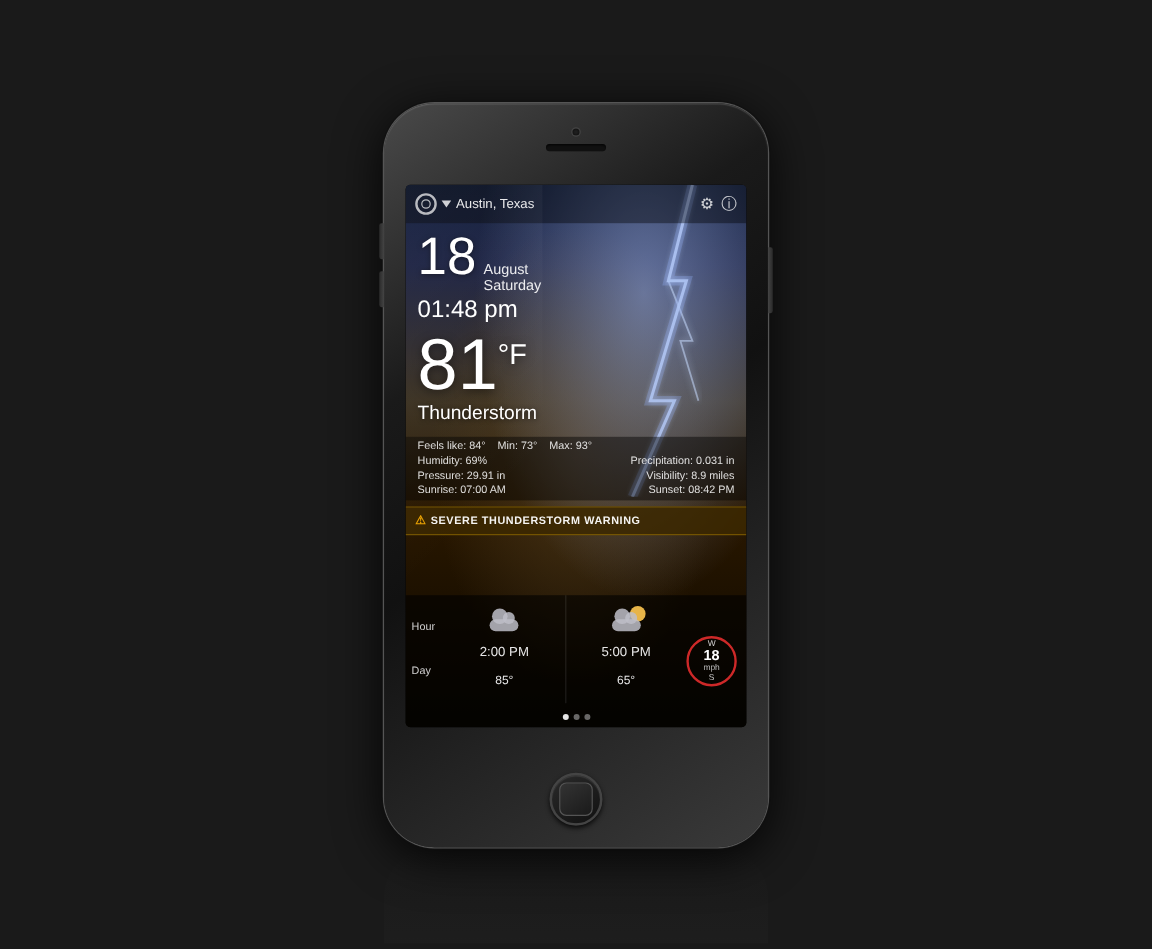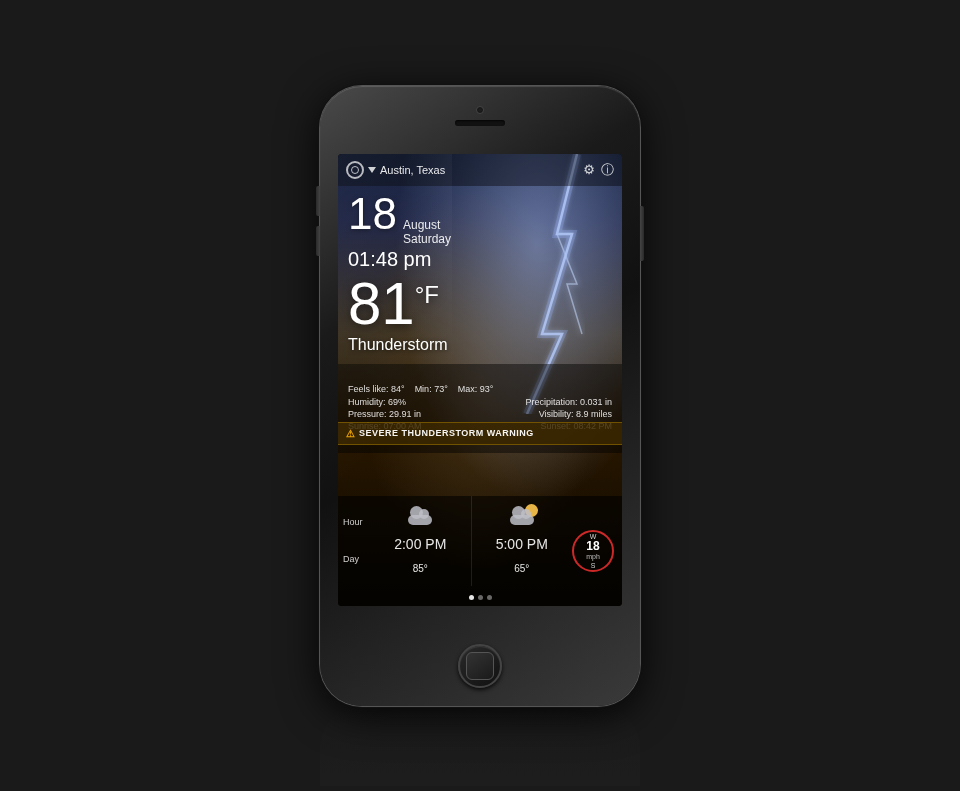--- a/index.html
+++ b/index.html
@@ -202,21 +202,21 @@
       margin-top: 2px;
       text-shadow: 0 1px 4px rgba(0,0,0,0.7);
     }
 
     
     .weather-details {
       position: absolute;
       top: 210px;
       left: 0; right: 0;
       background: rgba(0,0,0,0.45);
-      padding: 20px 10px;
+      padding: 2px 10px;
       z-index: 5;
     }
 
     .detail-row {
       display: flex;
       justify-content: space-between;
       margin-bottom: 2px;
       text-align: right;
     }
 
@@ -312,21 +312,21 @@
       padding: 6px 0;
       border-right: 1px solid rgba(255,255,255,0.1);
     }
 
     .forecast-item:last-child {
       border-right: none;
     }
 
     .forecast-time {
       color: rgba(255,255,255,0.9);
-      font-size: 14px;
+      font-size: 11px;
     }
 
     .forecast-temp {
       color: rgba(255,255,255,0.9);
       font-size: 10px;
     }
 
     
     .weather-icon-cloud {
       width: 28px;

